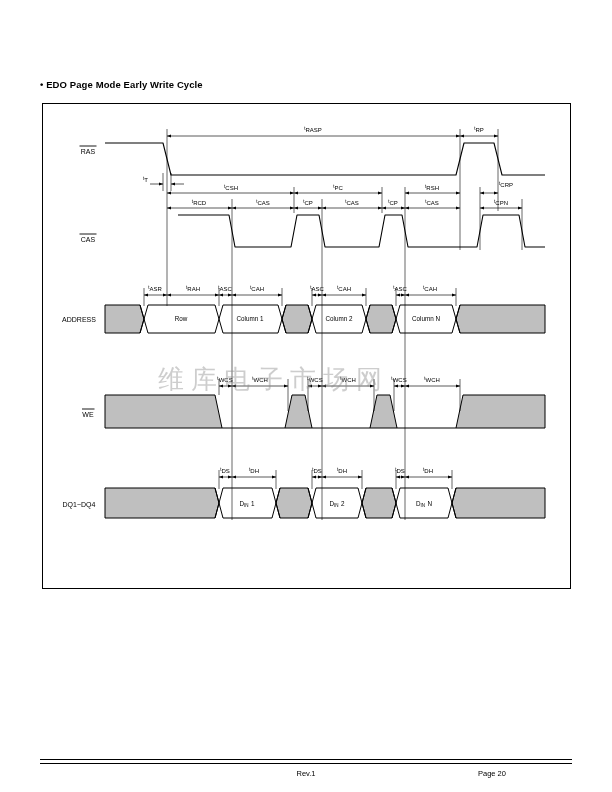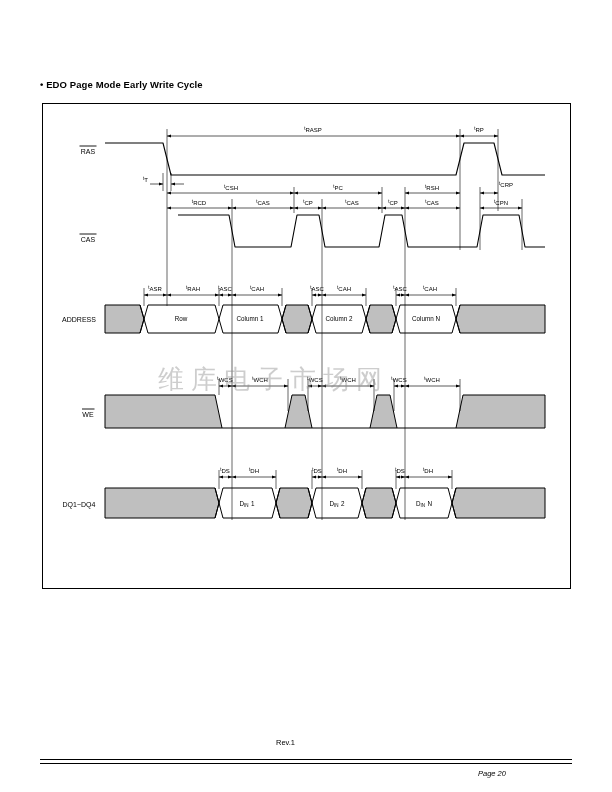--- a/index.html
+++ b/index.html
@@ -17,22 +17,22 @@
     width:527px; height:484px; border:1px solid #000; background:#fff;
   }
   .diagram-box svg { display:block; }
   .watermark {
     position:absolute; left:158px; top:362px; width:320px;
     font-size:26px; letter-spacing:7px; color:#8a8a8a; opacity:0.42;
     font-family:"DejaVu Sans", sans-serif; pointer-events:none; white-space:nowrap;
   }
   .footer-rule-1 { position:absolute; left:40px; width:532px; top:759px; border-top:1.2px solid #000; }
   .footer-rule-2 { position:absolute; left:40px; width:532px; top:763px; border-top:0.8px solid #000; }
-  .footer-rev  { position:absolute; left:276px; top:738px; width:60px; font-size:7.5px; }
-  .footer-page { position:absolute; left:478px; top:769px; font-size:7.5px;font-style:italic; }
+  .footer-rev  { position:absolute; left:276px; top:769px; width:60px; text-align:center; font-size:7.5px; }
+  .footer-page { position:absolute; left:478px; top:769px; font-size:7.5px; }
 
   
   text { fill:#000; }
   .tl  { font-size:6px; text-anchor:middle; }
   .tl .tp { font-size:4.6px; }
   .sig { font-size:7px; text-anchor:middle; }
   .bus { font-size:6.3px; text-anchor:middle; }
   .bus .sub { font-size:4.5px; }
   .wf   { fill:none; stroke:#000; stroke-width:1.1; stroke-linejoin:round; }
   .ovl  { stroke:#000; stroke-width:0.9; }

